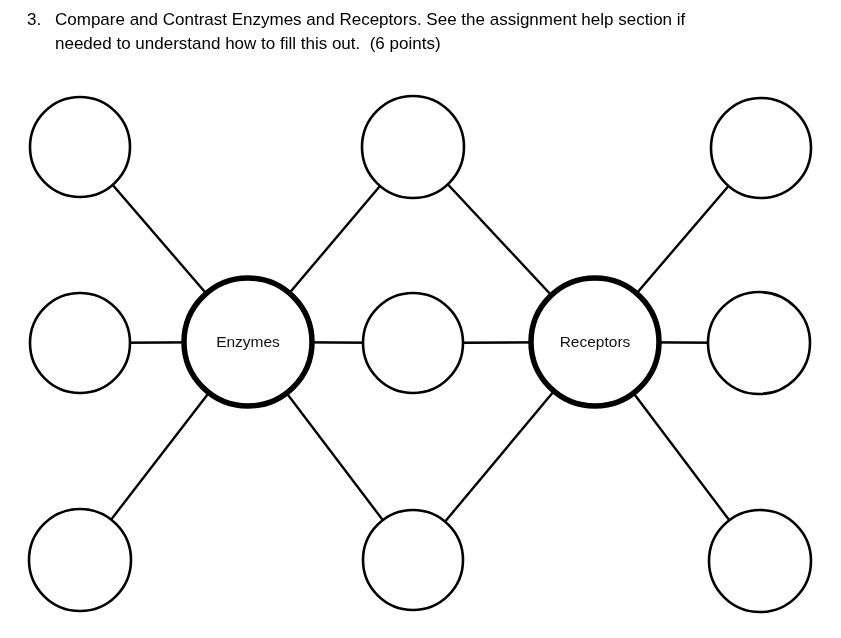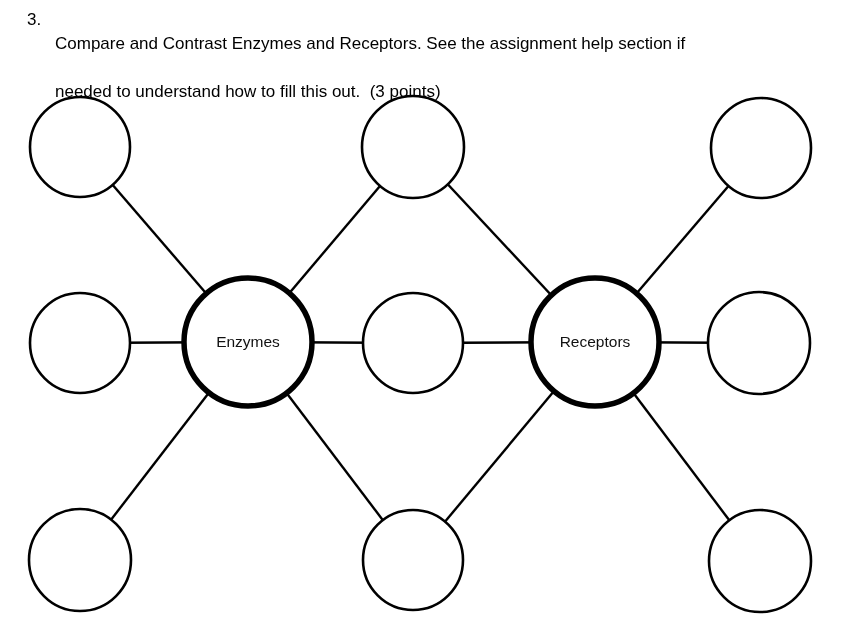--- a/index.html
+++ b/index.html
@@ -28,39 +28,38 @@
   }
   .q-number {
     flex: none;
     width: 28px;
   }
   .q-text {
     flex: 1;
   }
   .q-line {
     white-space: pre-wrap;
-    margin-top: 24px;
   }
   .diagram-svg {
     position: absolute;
     left: 0;
     top: 0;
     z-index: 1;
   }
 </style>
 </head>
 <body>
 
 <div class="page">
 
   <div class="question">
     <span class="q-number">3.</span>
     <span class="q-text">
       <div class="q-line">Compare and Contrast Enzymes and Receptors. See the assignment help section if</div>
-      <div class="q-line">needed to understand how to fill this out.  (3 points)</div>
+      <div class="q-line">needed to understand how to fill this out.  (6 points)</div>
     </span>
   </div>
 
   <svg class="diagram-svg" width="841" height="638" viewBox="0 0 841 638" xmlns="http://www.w3.org/2000/svg">
       <line x1="248" y1="342" x2="80" y2="147" stroke="#000000" stroke-width="2.4"></line>
       <line x1="248" y1="342" x2="413" y2="147" stroke="#000000" stroke-width="2.4"></line>
       <line x1="248" y1="342" x2="80" y2="343" stroke="#000000" stroke-width="2.4"></line>
       <line x1="248" y1="342" x2="413" y2="343" stroke="#000000" stroke-width="2.4"></line>
       <line x1="248" y1="342" x2="80" y2="560" stroke="#000000" stroke-width="2.4"></line>
       <line x1="248" y1="342" x2="413" y2="560" stroke="#000000" stroke-width="2.4"></line>

